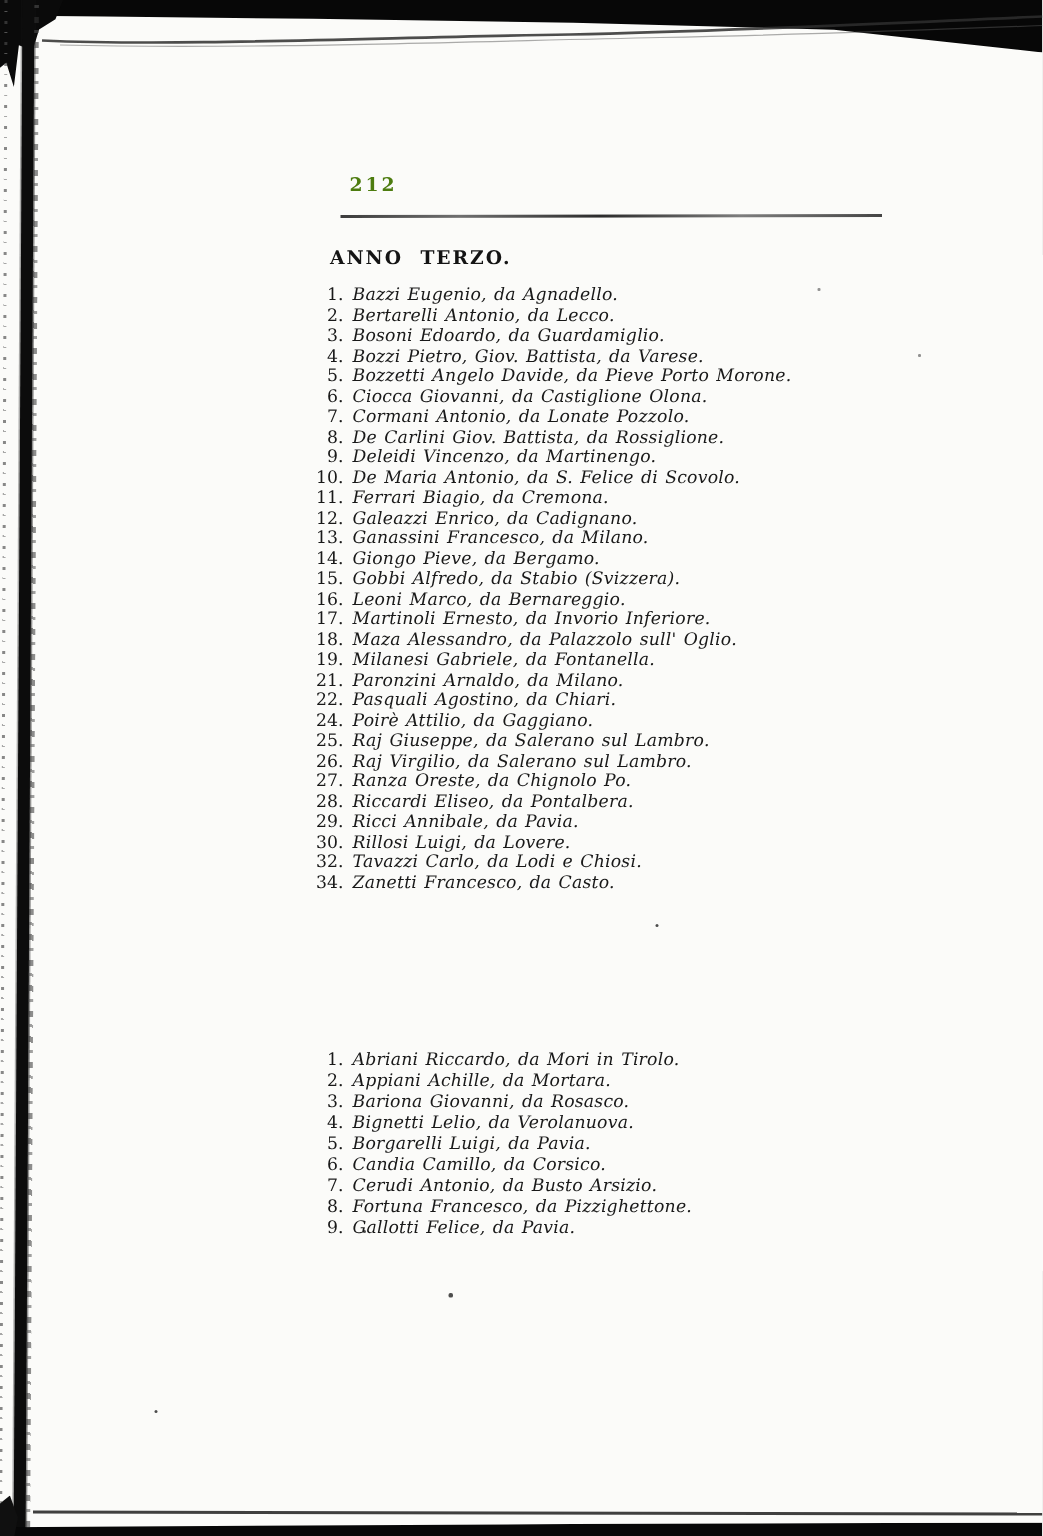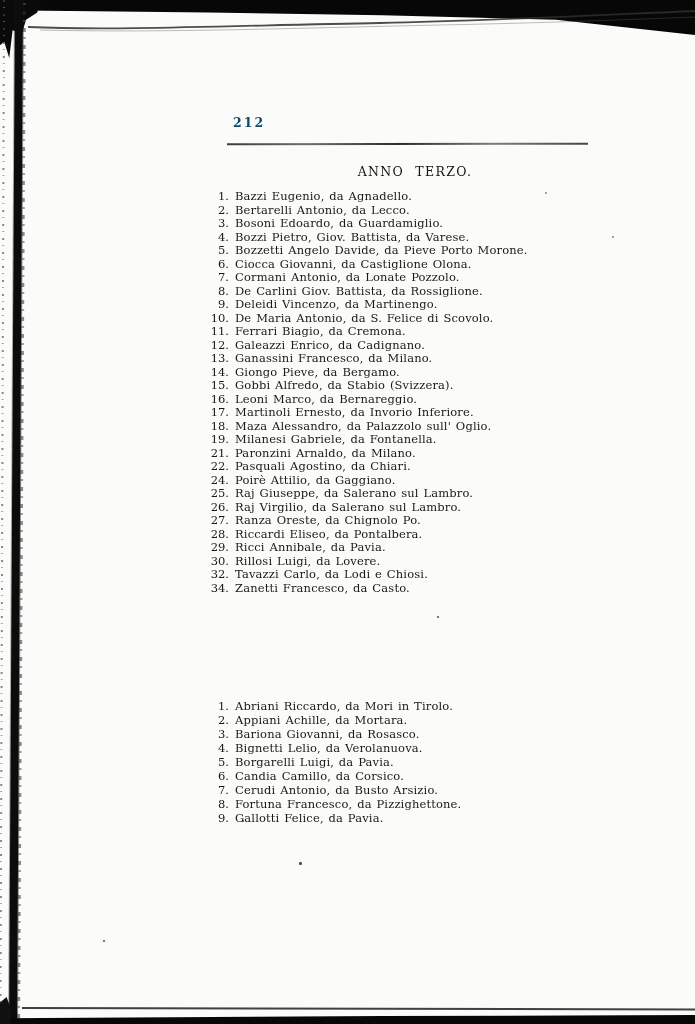--- a/index.html
+++ b/index.html
@@ -43,42 +43,42 @@
     clip-path:polygon(0 35%,55% 12%,100% 0,100% 100%,0 100%);
   }
   .bottom-left-mark{
     position:absolute;left:0;top:997px;width:12px;height:27px;background:#101010;
     clip-path:polygon(0 20%,55% 0,100% 55%,80% 100%,0 100%);
   }
   .dot{position:absolute;border-radius:50%;background:#4d4d4d;}
   
   .page-number{
     position:absolute;left:233px;top:115px;
-    font-size:12.5px;font-weight:700;letter-spacing:2px;color:#0c4a6e;
+    font-size:12.5px;font-weight:700;letter-spacing:2px;color:#4d7c0f;
   }
   .rule{
     position:absolute;left:227px;top:143px;width:361px;height:2px;
     transform:rotate(-0.08deg);
     background:linear-gradient(90deg,#3c3c3c,#6f6f6f 22%,#2c2c2c 48%,#7d7d7d 74%,#454545);
   }
   .heading{
-    position:absolute;left:220px;width:390px;text-align:center;
-    font-size:12.5px;font-weight:400;letter-spacing:1.3px;word-spacing:6px;color:#141414;
+    position:absolute;left:220px;width:390px;
+    font-size:12.5px;font-weight:700;letter-spacing:1.3px;word-spacing:6px;color:#141414;
   }
   .heading.h1{top:164px;}
   .heading.h2{top:666px;}
   .list{position:absolute;left:203px;width:420px;}
   .list.l1{top:190px;line-height:13.5px;}
   .list.l2{top:699px;line-height:14px;}
   .row{display:flex;white-space:nowrap;}
   .num{
     flex:0 0 26px;text-align:right;margin-right:6px;
     font-size:11.5px;color:#191919;
   }
-  .txt{font-size:11.5px;color:#191919;word-spacing:1px;letter-spacing:.15px;}
+  .txt{font-size:11.5px;color:#191919;word-spacing:1px;letter-spacing:.15px;font-style:italic;}
 </style>
 </head>
 <body>
 
 <div class="page">
 
   <div class="top-band"></div>
   <svg class="top-wave" viewBox="0 0 695 46" aria-hidden="true">
     <path d="M28,27 C120,31 250,25 380,23 C480,21 580,16 695,11" stroke="#2e2e2e" stroke-width="1.8" fill="none" opacity="0.85"></path>
     <path d="M40,30 C160,33 300,28 440,25 C540,23 620,20 695,17" stroke="#5a5a5a" stroke-width="0.8" fill="none" opacity="0.5"></path>

